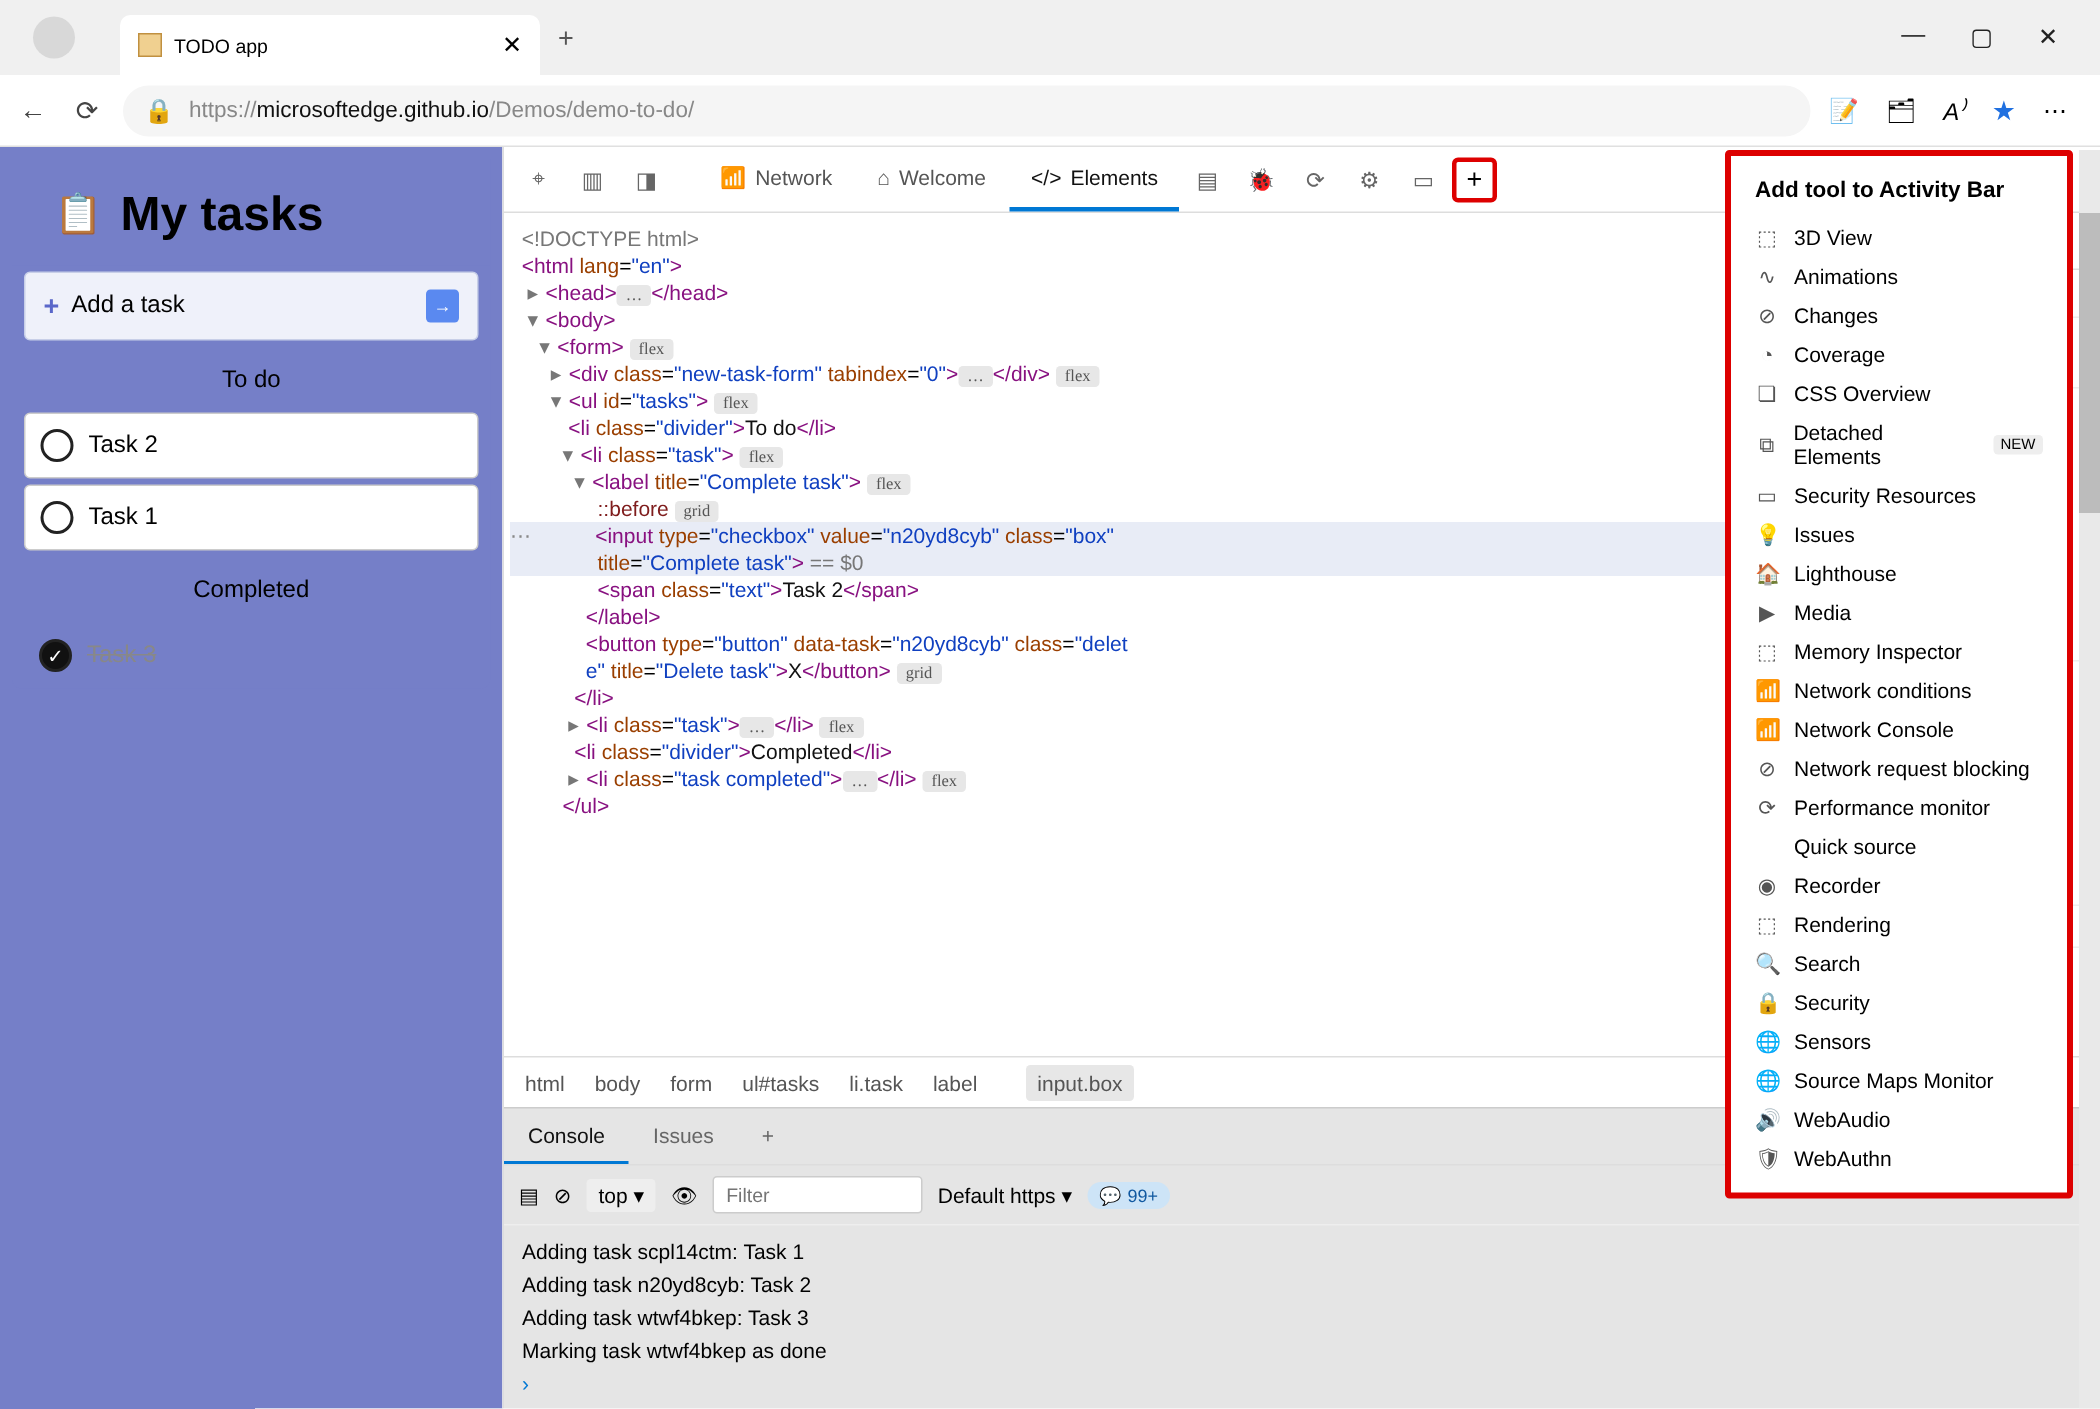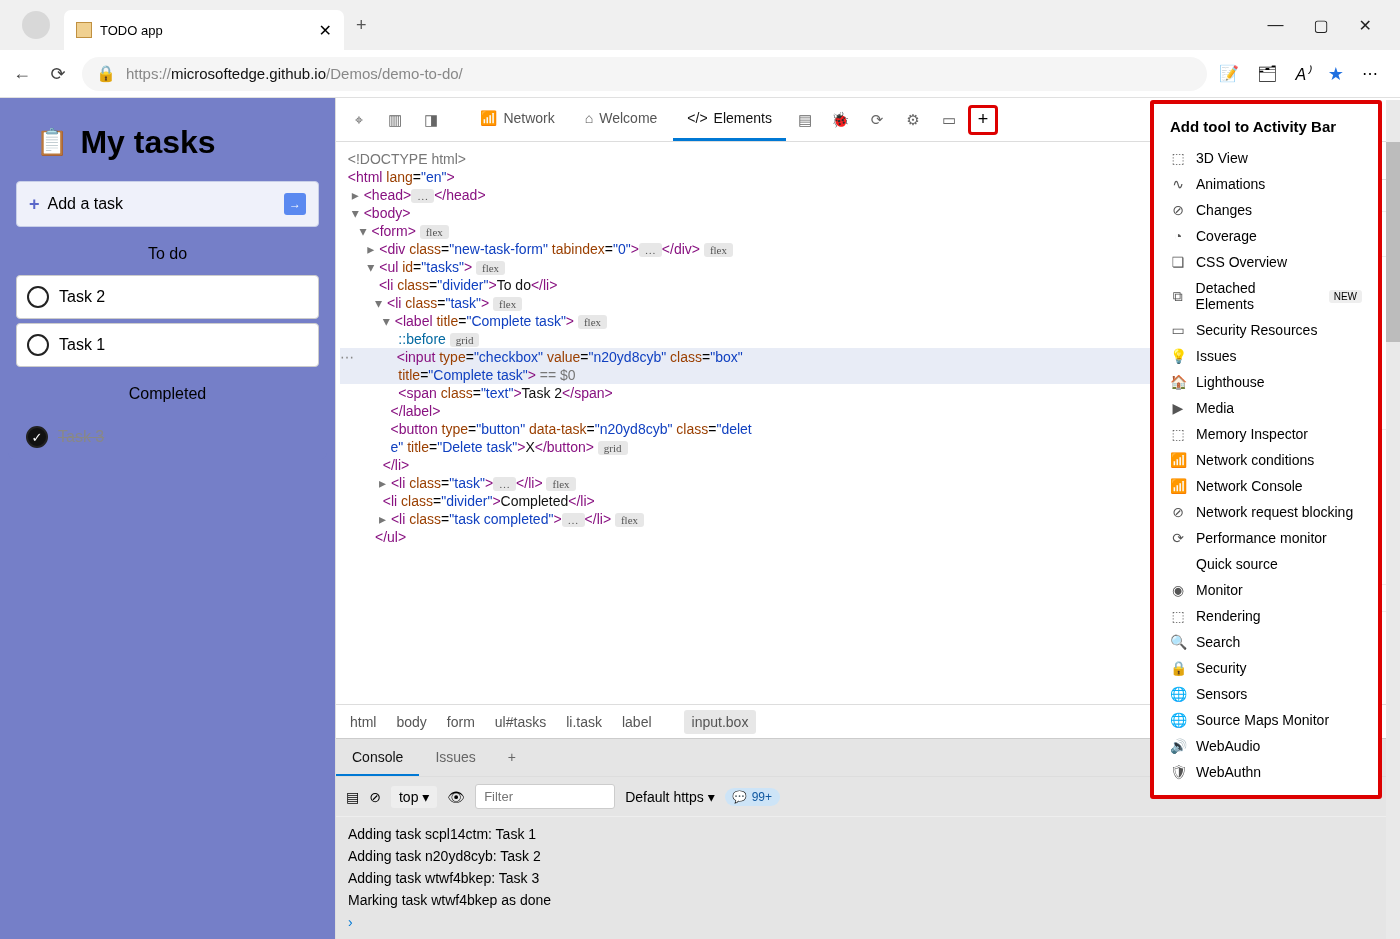--- a/index.html
+++ b/index.html
@@ -1,21 +1,21 @@
 <!DOCTYPE html>
 <html><head>
 <meta charset="utf-8">
 <style>
   * { box-sizing: border-box; font-family: "Segoe UI", Arial, sans-serif; }
   body { margin: 0; width: 1400px; height: 939px; background: #f0f0f0; overflow: hidden; position: relative; }
   
   
   .titlebar { height: 50px; display: flex; align-items: center; padding: 0 8px; }
   .avatar-circle { width: 28px; height: 28px; border-radius: 50%; background: #d8d8d8; margin: 0 14px; }
-  .tab { background: #fff; border-radius: 7px 7px 0 0; height: 40px; width: 280px; display: flex; align-items: center; padding: 0 12px; gap: 8px; margin-top: 10px; }
+  .tab { background: #fff; border-radius: 7px 7px 0 0; height: 40px; width: 280px; display: flex; align-items: center; padding: 0 12px; gap: 8px; margin-top: 10px; margin-left: 16px; }
   .tab-icon { width:16px; height:16px; background:#f0d090; border:1px solid #c09040; }
   .tab-title { font-size: 13px; flex: 1; }
   .tab-close { font-size: 16px; }
   .new-tab { margin-left: 12px; font-size: 18px; color:#555; }
   .win-controls { margin-left:auto; display:flex; gap:30px; padding-right:20px; color:#222;}
   
   .addrbar { height:48px; background:#fff; display:flex; align-items:center; padding:0 10px; gap:12px; border-bottom:1px solid #e0e0e0;}
   .nav-icon { font-size:18px; color:#444; width:24px; text-align:center; }
   .omnibox { flex:1; height:34px; border-radius:17px; background:#f5f5f5; display:flex; align-items:center; padding:0 14px; gap:10px; }
   .url { font-size:15px; color:#888; }
@@ -49,21 +49,21 @@
   .dt-right-icons { margin-left:auto; display:flex; gap:16px; padding-right:10px;}
   
   .dt-main { display:flex; flex:1; min-height:0; }
   .dom-tree { flex:1; font-family: Consolas, monospace; font-size:14px; padding:8px 4px; overflow:auto; position:relative;}
   .dom-tree .line { white-space:pre; padding:1px 0; }
   .tag { color:#881180; }
   .attr { color:#9a3f00; }
   .val { color:#1040c0; }
   .txt { color:#111; }
   .pseudo { color:#777;}
-  .sel { color:#0369a1;}
+  .sel { color:#7f1d1d;}
   .expand { color:#777; cursor:pointer; display:inline-block; width:12px;}
   .pill { background:#e7e7e7; color:#555; font-size:11px; padding:1px 6px; border-radius:3px; font-family:"Segoe UI"; }
   .line.hl { background:#e8ecf6; }
   .dots { color:#888; }
   .gutter { position:absolute; right:4px; top:4px; bottom:4px; width:10px; background:#e8e8e8;}
   .thumb { position:absolute; top:0; width:100%; height:380px; background:#b8b8b8;}
   
   .styles-pane { width:162px; border-left:1px solid #ddd; display:flex; flex-direction:column; font-size:13px; overflow:hidden;}
   .styles-tabs { display:flex; border-bottom:1px solid #ddd; height:38px;}
   .styles-tab { padding:10px 14px; color:#555;}
@@ -352,21 +352,21 @@
       <div class="menu-item">
         <span class="micon">⟳</span>
         <span>Performance monitor</span>
       </div>
       <div class="menu-item">
         <span class="micon"></span>
         <span>Quick source</span>
       </div>
       <div class="menu-item">
         <span class="micon">◉</span>
-        <span>Monitor</span>
+        <span>Recorder</span>
       </div>
       <div class="menu-item">
         <span class="micon">⬚</span>
         <span>Rendering</span>
       </div>
       <div class="menu-item">
         <span class="micon">🔍</span>
         <span>Search</span>
       </div>
       <div class="menu-item">

